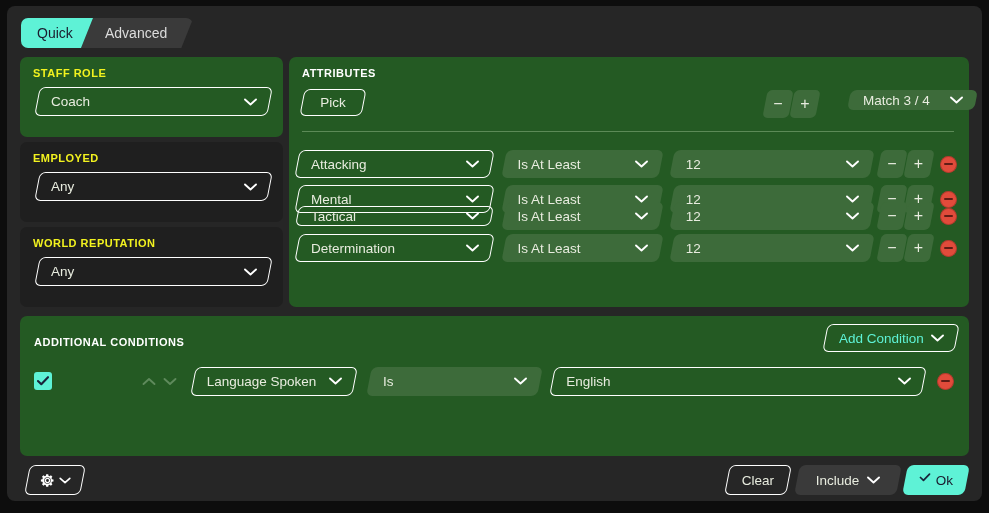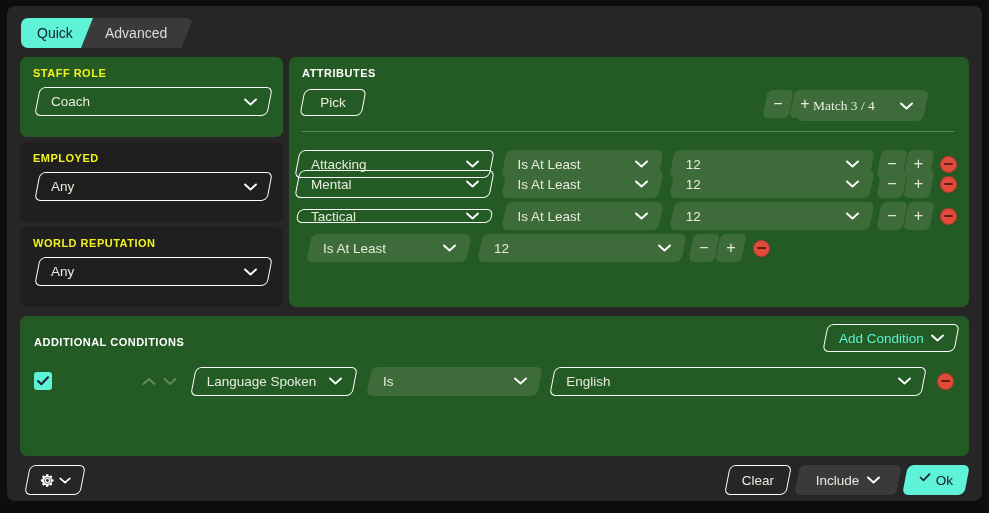--- a/index.html
+++ b/index.html
@@ -236,21 +236,21 @@
 
     <div class="pm-btn" style="position:absolute; left:476px; top:33px;">
       <div class="skew-bg"></div>
       <span>−</span>
     </div>
     <div class="pm-btn" style="position:absolute; left:503px; top:33px;">
       <div class="skew-bg"></div>
       <span>+</span>
     </div>
 
-    <div class="skew-box skew-fill-dkgreen" style="position:absolute; left:510px; top:33px; width:127px; height:31px;font-family:Liberation Serif, serif;">
+    <div class="skew-box skew-fill-dkgreen" style="position:absolute; left:560px; top:33px; width:127px; height:20px;">
       <div class="skew-bg"></div>
       <span class="skew-label">Match 3 / 4</span>
       <span class="skew-chev chev">
         <svg width="13" height="8" viewBox="0 0 13 8">
             <path d="M1 1.5 L6.5 6.5 L12 1.5" stroke="#ffffff" stroke-width="1.9" fill="none" stroke-linecap="round" stroke-linejoin="round"></path>
           </svg>
       </span>
     </div>
 
     <div class="divider" style="left:13px; top:74px; width:652px;"></div>
@@ -289,21 +289,21 @@
       </div>
       <div class="pm-btn" style="margin-left:1px;">
         <div class="skew-bg"></div>
         <span>+</span>
       </div>
       <div class="remove-btn" style="margin-left:9px;">
         <div class="bar"></div>
       </div>
     </div>
 
-    <div class="attr-row" style="top:113px; width:660px;">
+    <div class="attr-row" style="top:128px; width:660px;">
       <div class="skew-box skew-outline" style="width:198px; height:28px;">
         <div class="skew-bg"></div>
         <span class="skew-label">Mental</span>
         <span class="skew-chev chev">
           <svg width="13" height="8" viewBox="0 0 13 8">
               <path d="M1 1.5 L6.5 6.5 L12 1.5" stroke="#ffffff" stroke-width="1.9" fill="none" stroke-linecap="round" stroke-linejoin="round"></path>
             </svg>
         </span>
       </div>
       <div class="skew-box skew-fill-dkgreen" style="width:160px; height:28px; margin-left:12px;">
@@ -331,21 +331,21 @@
       <div class="pm-btn" style="margin-left:1px;">
         <div class="skew-bg"></div>
         <span>+</span>
       </div>
       <div class="remove-btn" style="margin-left:9px;">
         <div class="bar"></div>
       </div>
     </div>
 
     <div class="attr-row" style="top:145px; width:660px;">
-      <div class="skew-box skew-outline" style="width:198px; height:14px;">
+      <div class="skew-box skew-outline" style="width:198px; height:20px;">
         <div class="skew-bg"></div>
         <span class="skew-label">Tactical</span>
         <span class="skew-chev chev">
           <svg width="13" height="8" viewBox="0 0 13 8">
               <path d="M1 1.5 L6.5 6.5 L12 1.5" stroke="#ffffff" stroke-width="1.9" fill="none" stroke-linecap="round" stroke-linejoin="round"></path>
             </svg>
         </span>
       </div>
       <div class="skew-box skew-fill-dkgreen" style="width:160px; height:28px; margin-left:12px;">
         <div class="skew-bg"></div>
@@ -372,20 +372,29 @@
       <div class="pm-btn" style="margin-left:1px;">
         <div class="skew-bg"></div>
         <span>+</span>
       </div>
       <div class="remove-btn" style="margin-left:9px;">
         <div class="bar"></div>
       </div>
     </div>
 
     <div class="attr-row" style="top:177px; width:660px;">
+      <div class="skew-box skew-outline" style="width:198px; height:28px;">
+        <div class="skew-bg"></div>
+        <span class="skew-label">Determination</span>
+        <span class="skew-chev chev">
+          <svg width="13" height="8" viewBox="0 0 13 8">
+              <path d="M1 1.5 L6.5 6.5 L12 1.5" stroke="#ffffff" stroke-width="1.9" fill="none" stroke-linecap="round" stroke-linejoin="round"></path>
+            </svg>
+        </span>
+      </div>
       <div class="skew-box skew-fill-dkgreen" style="width:160px; height:28px; margin-left:12px;">
         <div class="skew-bg"></div>
         <span class="skew-label">Is At Least</span>
         <span class="skew-chev chev">
           <svg width="13" height="8" viewBox="0 0 13 8">
               <path d="M1 1.5 L6.5 6.5 L12 1.5" stroke="#ffffff" stroke-width="1.9" fill="none" stroke-linecap="round" stroke-linejoin="round"></path>
             </svg>
         </span>
       </div>
       <div class="skew-box skew-fill-dkgreen" style="width:204px; height:28px; margin-left:11px;">

